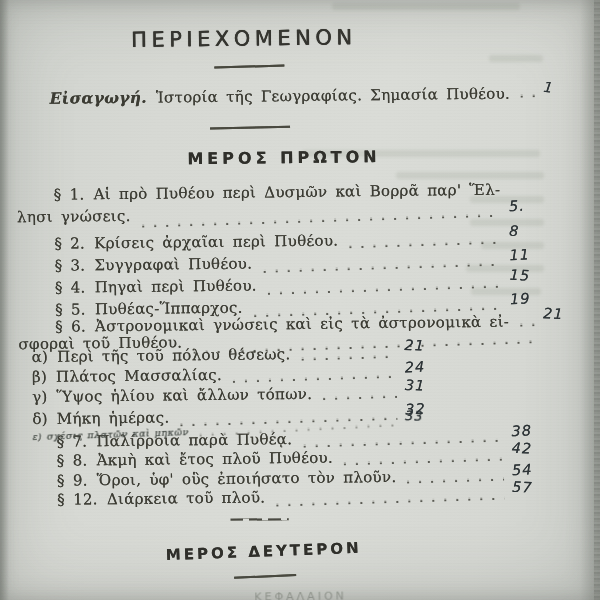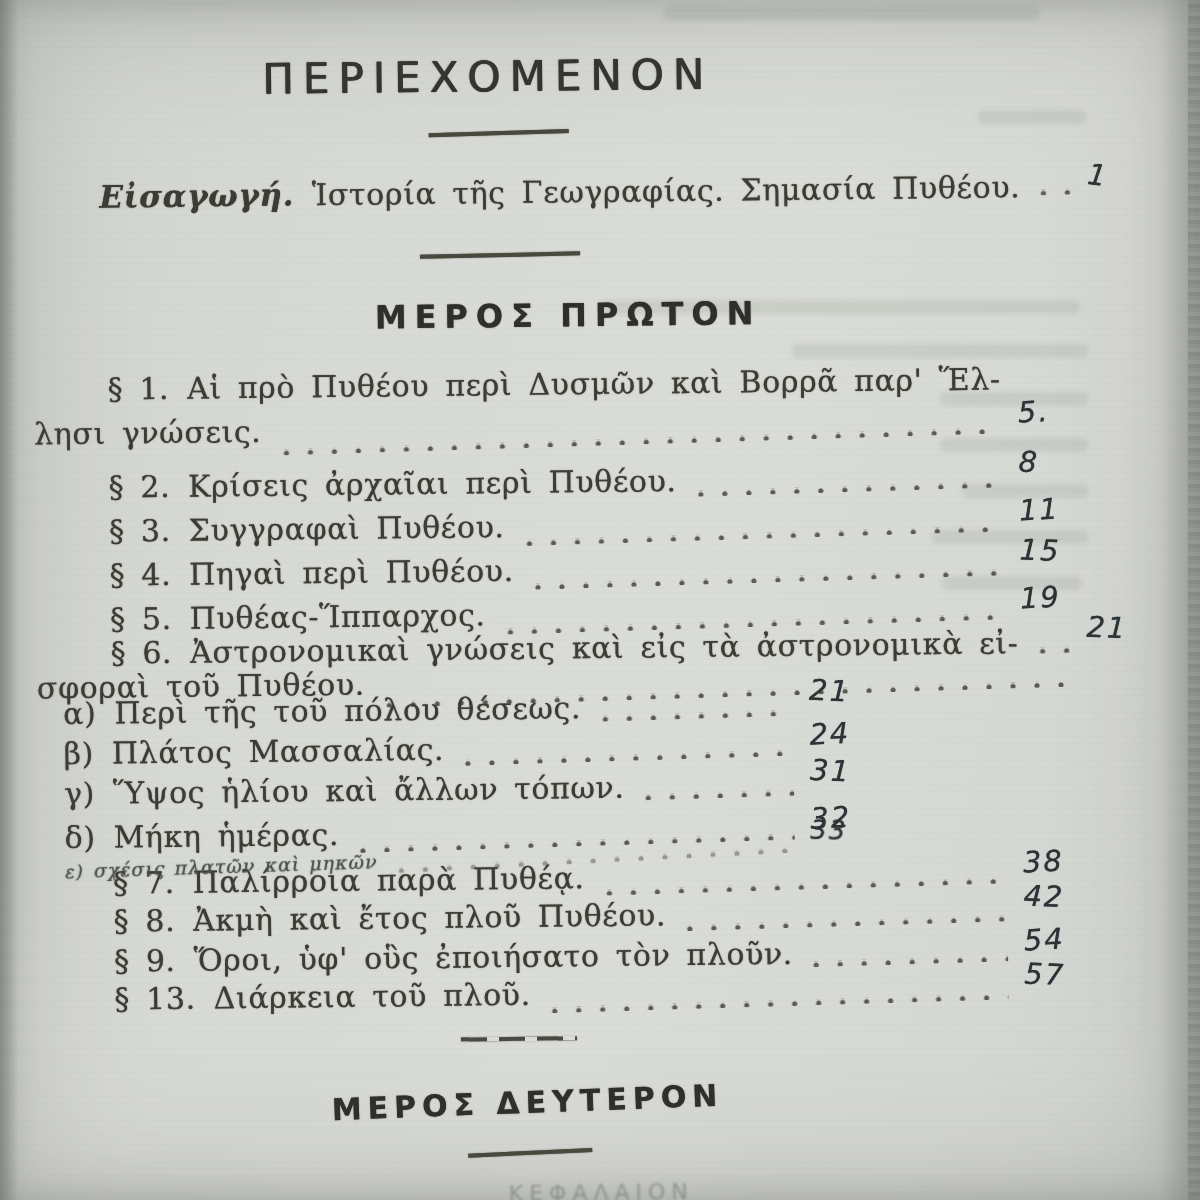--- a/index.html
+++ b/index.html
@@ -200,21 +200,21 @@
       </div>
 
       <div class="row sec" style="margin-top:1px">
         <span class="lbl">§ 9.</span>
         <span class="txt">Ὅροι, ὑφ' οὓς ἐποιήσατο τὸν πλοῦν.</span>
         <span class="leader"></span>
         <span class="pg">54</span>
       </div>
 
       <div class="row sec">
-        <span class="lbl">§ 13.</span>
+        <span class="lbl">§ 12.</span>
         <span class="txt">Διάρκεια τοῦ πλοῦ.</span>
         <span class="leader"></span>
         <span class="pg">57</span>
       </div>
 
     </div>
 
     <div class="rule rule-dashed"></div>
     <div class="h-part h-part2">ΜΕΡΟΣ ΔΕΥΤΕΡΟΝ</div>
     <div class="rule rule-3"></div>

